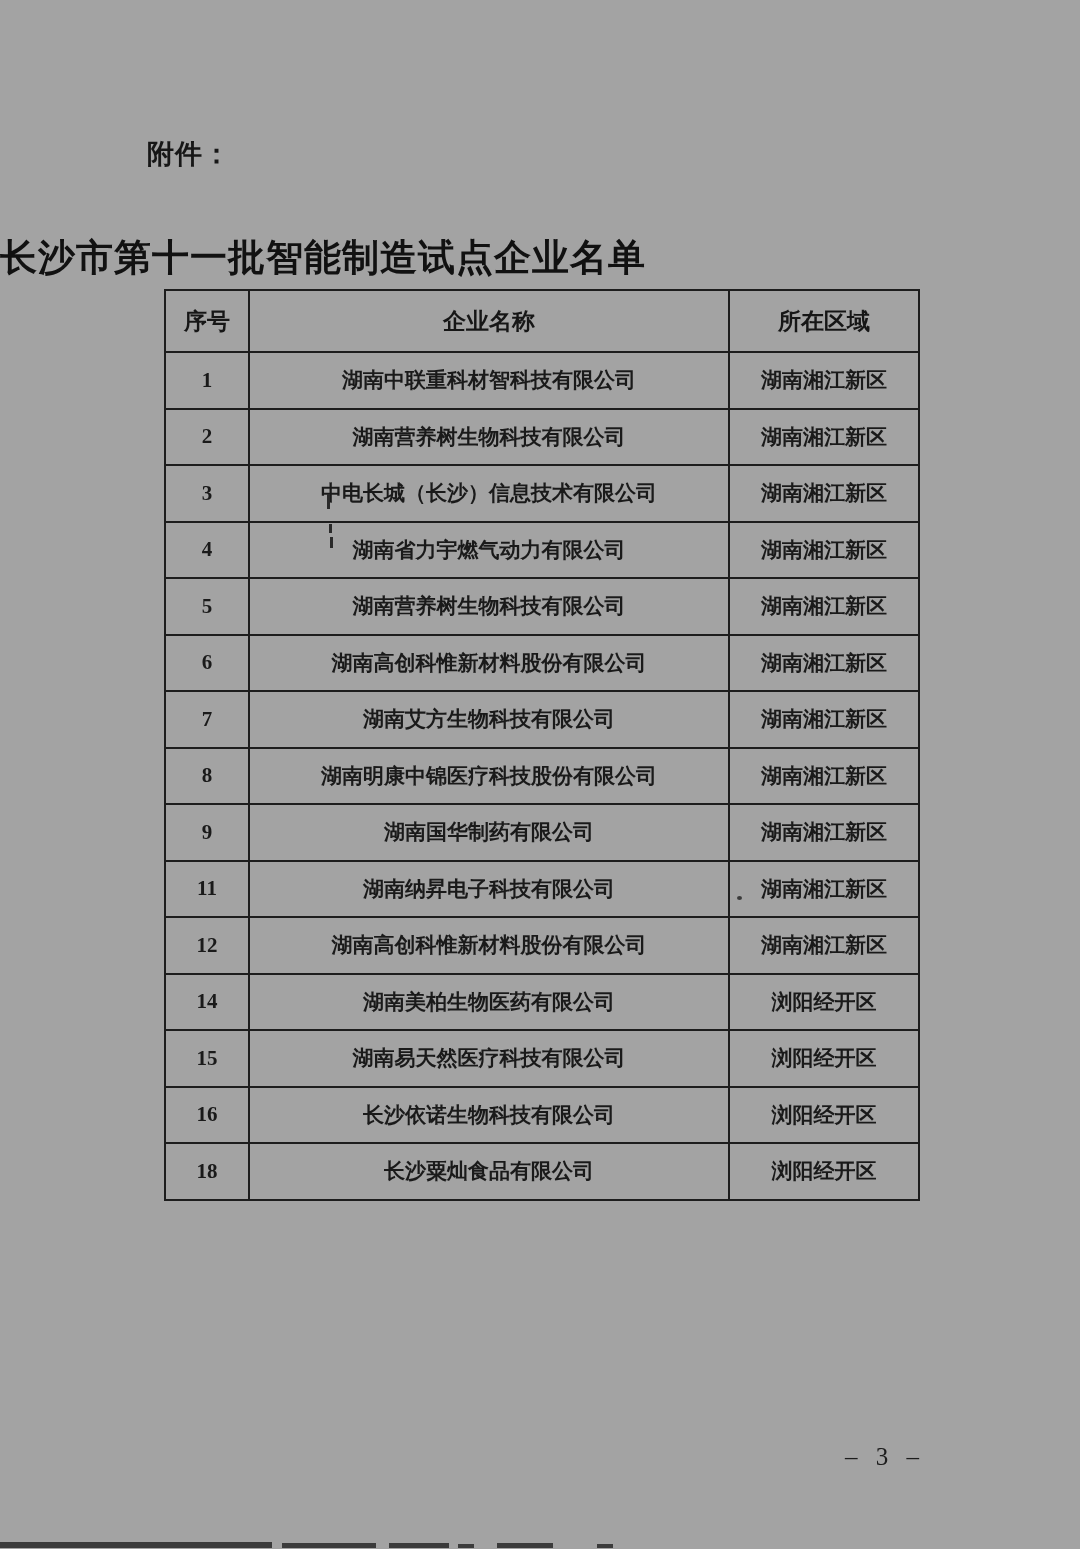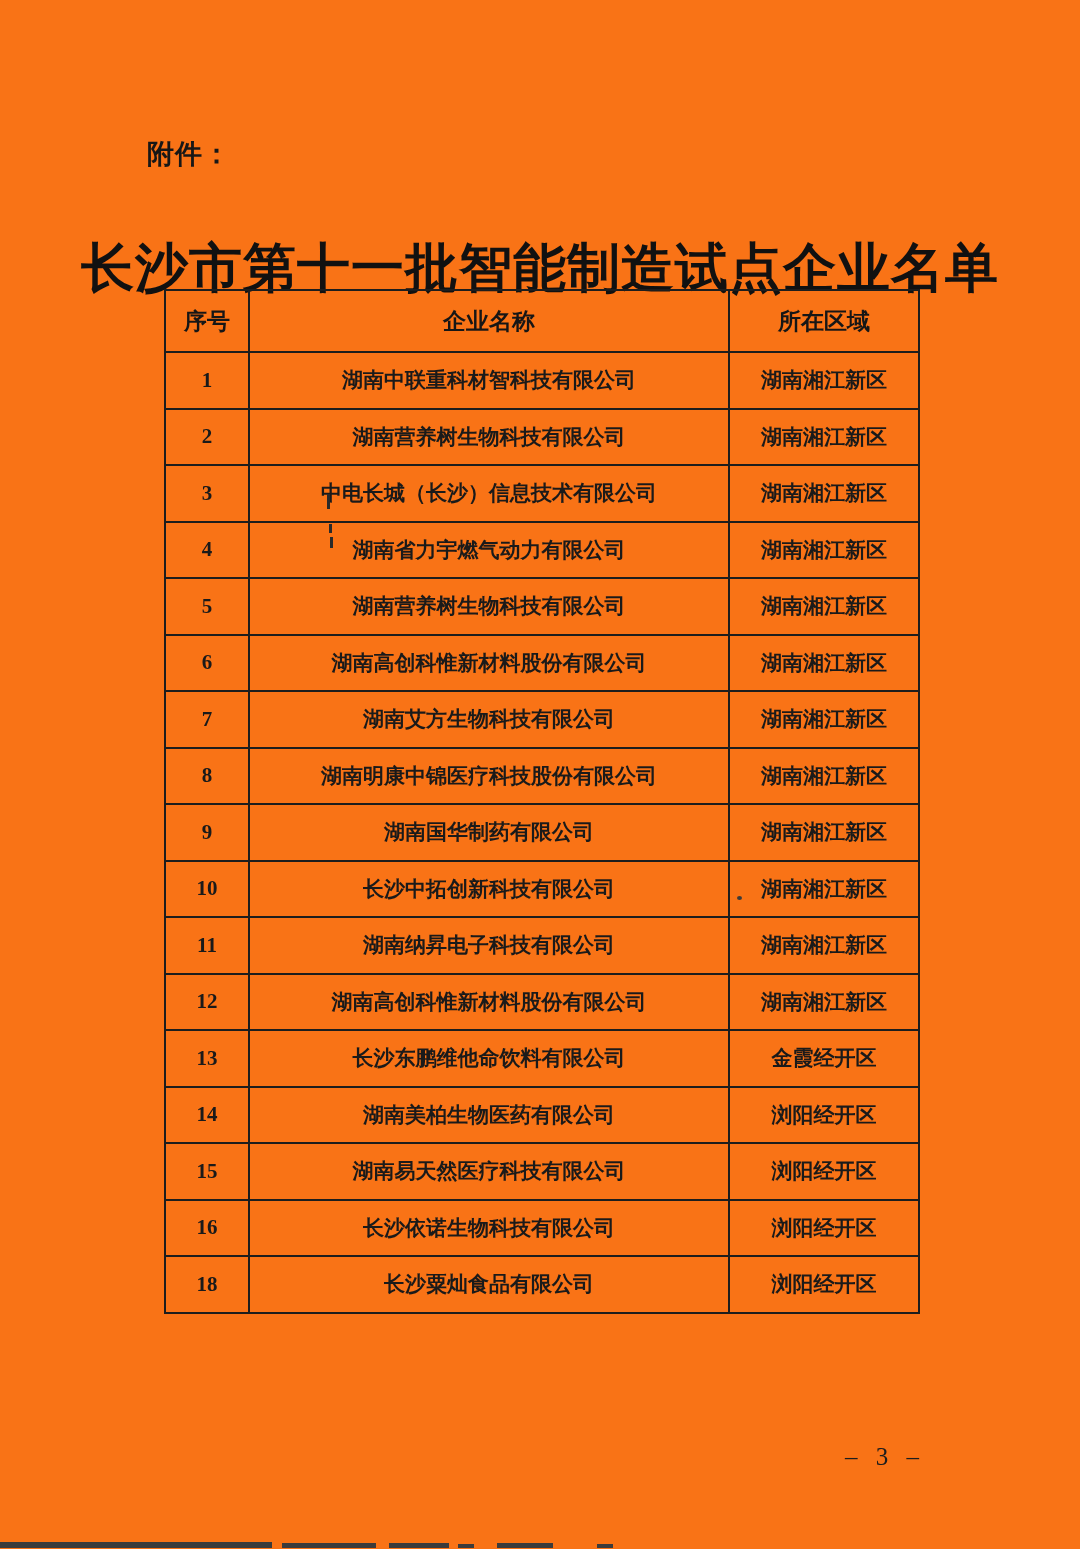--- a/index.html
+++ b/index.html
@@ -4,44 +4,43 @@
 <style>
   html, body {
     margin: 0;
     padding: 0;
     background: #ffffff;
   }
   .page {
     position: relative;
     width: 1080px;
     height: 1549px;
-    background: #f97316;
+    background: #a3a3a3;
     overflow: hidden;
     font-family: "Liberation Serif", "DejaVu Serif", serif;
     color: #1c1c1c;
   }
   .attachment {
     position: absolute;
     left: 147px;
     top: 136px;
     font-family: "Liberation Sans", "DejaVu Sans", sans-serif;
     font-size: 27px;
     font-weight: bold;
     color: #171717;
     letter-spacing: 1px;
   }
   .title {
     position: absolute;
     left: 0;
     top: 233px;
     width: 100%;
     margin: 0;
-    text-align: center;
     font-family: "Liberation Sans", "DejaVu Sans", sans-serif;
-    font-size: 53px;
+    font-size: 37px;
     font-weight: bold;
     color: #111111;
     letter-spacing: 1px;
   }
   table.doc-table {
     position: absolute;
     left: 164px;
     top: 289px;
     width: 754px;
     border-collapse: collapse;
@@ -166,38 +165,28 @@
           <td class="cell-no">8</td>
           <td class="cell-name">湖南明康中锦医疗科技股份有限公司</td>
           <td class="cell-region">湖南湘江新区</td>
         </tr>
         <tr>
           <td class="cell-no">9</td>
           <td class="cell-name">湖南国华制药有限公司</td>
           <td class="cell-region">湖南湘江新区</td>
         </tr>
         <tr>
-          <td class="cell-no">10</td>
-          <td class="cell-name">长沙中拓创新科技有限公司</td>
-          <td class="cell-region">湖南湘江新区</td>
-        </tr>
-        <tr>
           <td class="cell-no">11</td>
           <td class="cell-name">湖南纳昇电子科技有限公司</td>
           <td class="cell-region">湖南湘江新区</td>
         </tr>
         <tr>
           <td class="cell-no">12</td>
           <td class="cell-name">湖南高创科惟新材料股份有限公司</td>
           <td class="cell-region">湖南湘江新区</td>
-        </tr>
-        <tr>
-          <td class="cell-no">13</td>
-          <td class="cell-name">长沙东鹏维他命饮料有限公司</td>
-          <td class="cell-region">金霞经开区</td>
         </tr>
         <tr>
           <td class="cell-no">14</td>
           <td class="cell-name">湖南美柏生物医药有限公司</td>
           <td class="cell-region">浏阳经开区</td>
         </tr>
         <tr>
           <td class="cell-no">15</td>
           <td class="cell-name">湖南易天然医疗科技有限公司</td>
           <td class="cell-region">浏阳经开区</td>

